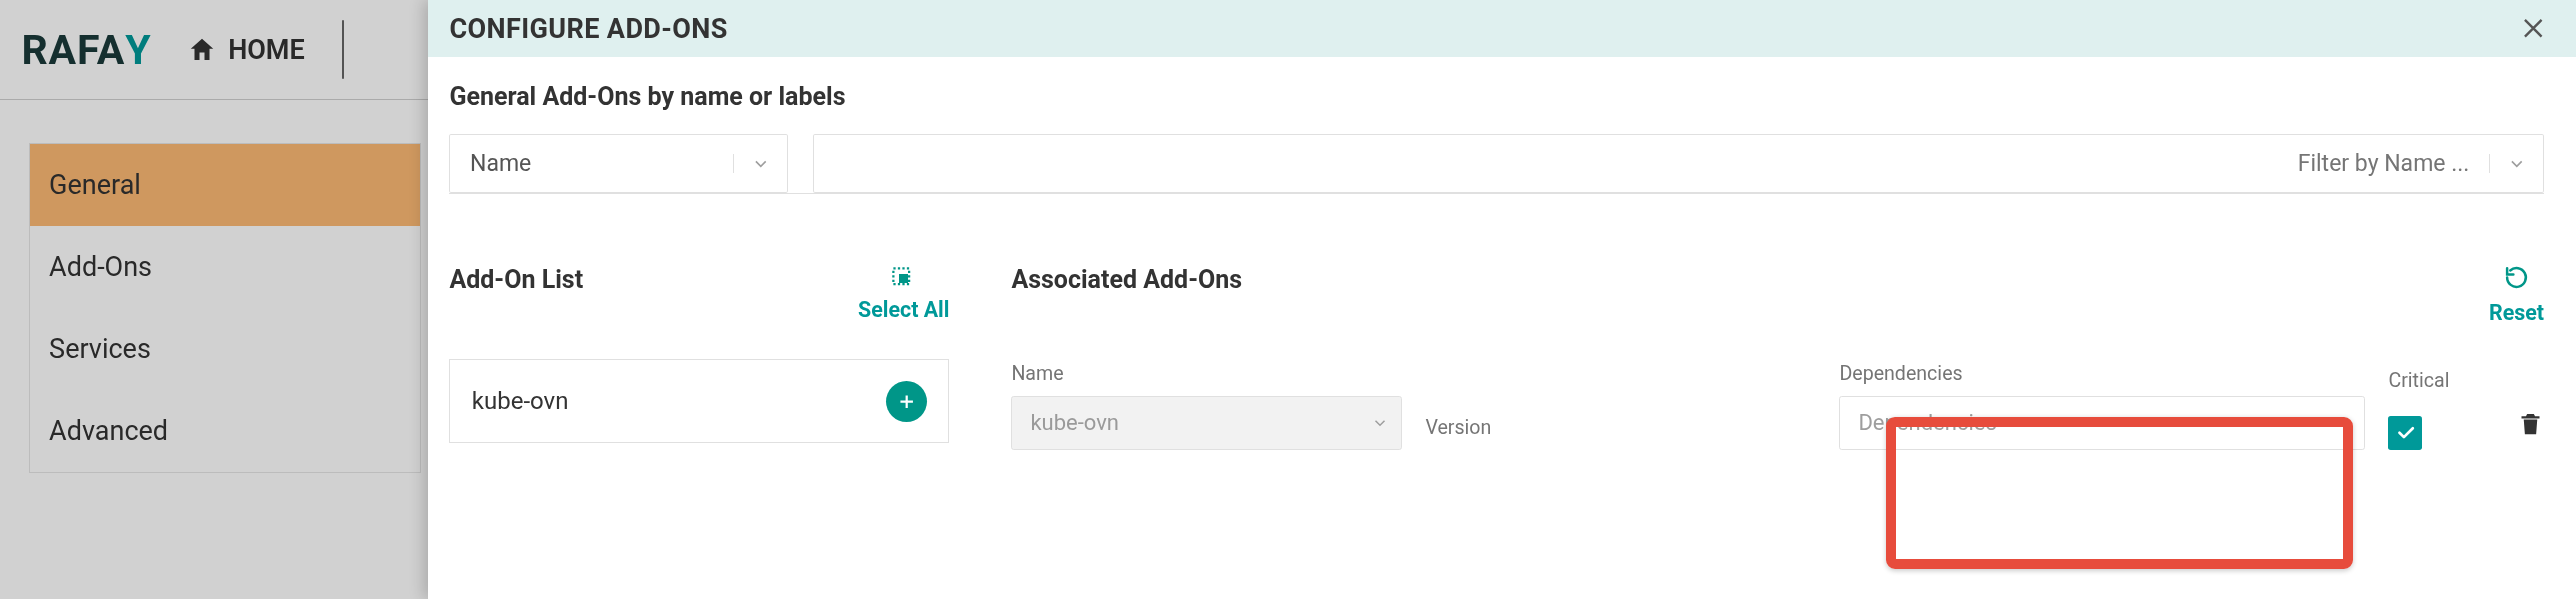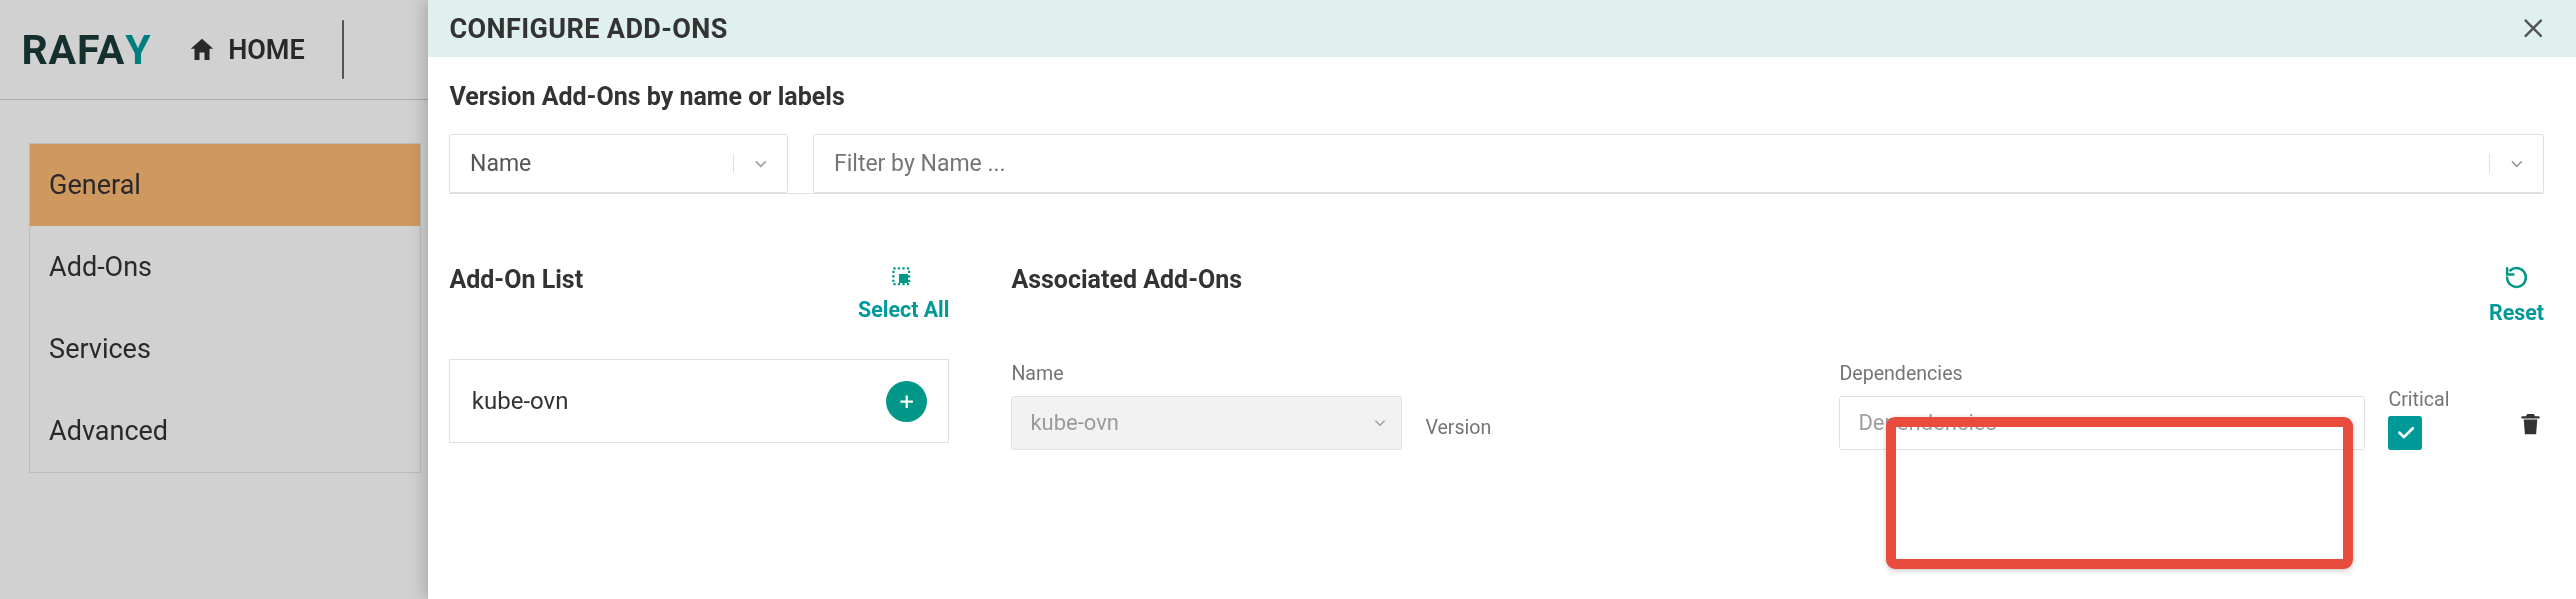--- a/index.html
+++ b/index.html
@@ -31,21 +31,21 @@
   .mhdr h1{margin:0;font-size:27px;font-weight:700;letter-spacing:0.4px;}
   .close{margin-left:auto;cursor:pointer;}
   .mbody{padding:25px 32px 0 21.4px;}
   .search-lbl{font-size:25px;font-weight:700;margin:0 0 23px 0;}
   .search-row{display:flex;gap:25px;border-bottom:0.9px solid var(--border);padding-bottom:0;}
   .select,.input{border:0.9px solid var(--border);height:59px;border-radius:1.8px;font-size:23px;display:flex;align-items:center;}
   .select{width:339px;}
   .select .val{padding:0 19.6px;flex:1;color:#555;}
   .select .arr{width:54px;border-left:0.9px solid var(--border);display:flex;align-items:center;justify-content:center;}
   .input{flex:1;}
-  .input input{border:0;outline:0;flex:1;font-size:23px;padding:0 19.6px;color:#333;}
+  .input input{border:0;outline:0;flex:1;font-size:23px;padding:0 19.6px;color:#333;text-align:right;}
   .input .arr{width:54px;border-left:0.9px solid var(--border);display:flex;align-items:center;justify-content:center;}
   .cols{display:flex;gap:62px;margin-top:71px;}
   .col-l{width:500px;}
   .col-r{flex:1;}
   .col-head{display:flex;justify-content:space-between;margin-bottom:37px;}
   .col-head h2{margin:0;font-size:25px;font-weight:700;}
   .selall{display:flex;flex-direction:column;align-items:center;gap:5.4px;cursor:pointer;color:var(--teal);font-weight:700;font-size:21.4px;}
   .reset{display:flex;flex-direction:column;align-items:center;gap:10px;cursor:pointer;color:var(--teal);font-weight:700;font-size:21.4px;}
   .addon-list{border:0.9px solid var(--border);}
   .addon-row{display:flex;align-items:center;height:82px;padding:0 21.4px;}
@@ -57,21 +57,21 @@
   .field .ctrl{border:0.9px solid var(--border);height:54px;border-radius:2.7px;display:flex;align-items:center;background:#fff;}
   .field .ctrl.disabled{background:#f2f2f2;}
   .field .ctrl .val{padding:0 18px;flex:1;font-size:22px;color:#555;}
   .field .ctrl.disabled .val{color:#9a9a9a;}
   .field .ctrl .dd{width:43px;display:flex;align-items:center;justify-content:center;}
   .field.name{width:391px;}
   .field.version{width:391px;}
   .field.version .ctrl{border:1.8px solid #2563eb;}
   .field.version .ctrl .val{color:#333;}
   .field.deps{width:526px;justify-content:flex-end;}
-  .field.crit .flabel{margin-bottom:5px;}
+  .field.crit .flabel{margin-bottom:24px;}
   .chk{width:34px;height:34px;background:var(--teal);display:flex;align-items:center;justify-content:center;border-radius:2.7px;cursor:pointer;}
   .trash{margin-left:auto;margin-bottom:10.7px;cursor:pointer;}
   
   .hl{position:absolute;border:10.7px solid #e74c3c;border-radius:9px;left:1886px;top:417px;width:467px;height:152px;pointer-events:none;box-shadow:0 1.8px 5.4px rgba(0,0,0,.2);}
   svg{display:block;}
 </style>
 </head>
 <body>
 
 <div class="bg">
@@ -97,21 +97,21 @@
 <div class="modal">
   <div class="mhdr">
     <h1>CONFIGURE ADD-ONS</h1>
     <div class="close">
       <svg width="28.5" height="28.5" viewBox="0 0 24 24" stroke="#555" stroke-width="2" fill="none">
           <path d="M5 5l14 14M19 5L5 19"></path>
         </svg>
     </div>
   </div>
   <div class="mbody">
-    <div class="search-lbl">Version Add-Ons by name or labels</div>
+    <div class="search-lbl">General Add-Ons by name or labels</div>
     <div class="search-row">
       <div class="select">
         <div class="val">Name</div>
         <div class="arr">
           <svg width="19.6" height="19.6" viewBox="0 0 24 24" fill="none" stroke="#9e9e9e" stroke-width="2">
               <path d="M6 9l6 6 6-6"></path>
             </svg>
         </div>
       </div>
       <div class="input">

